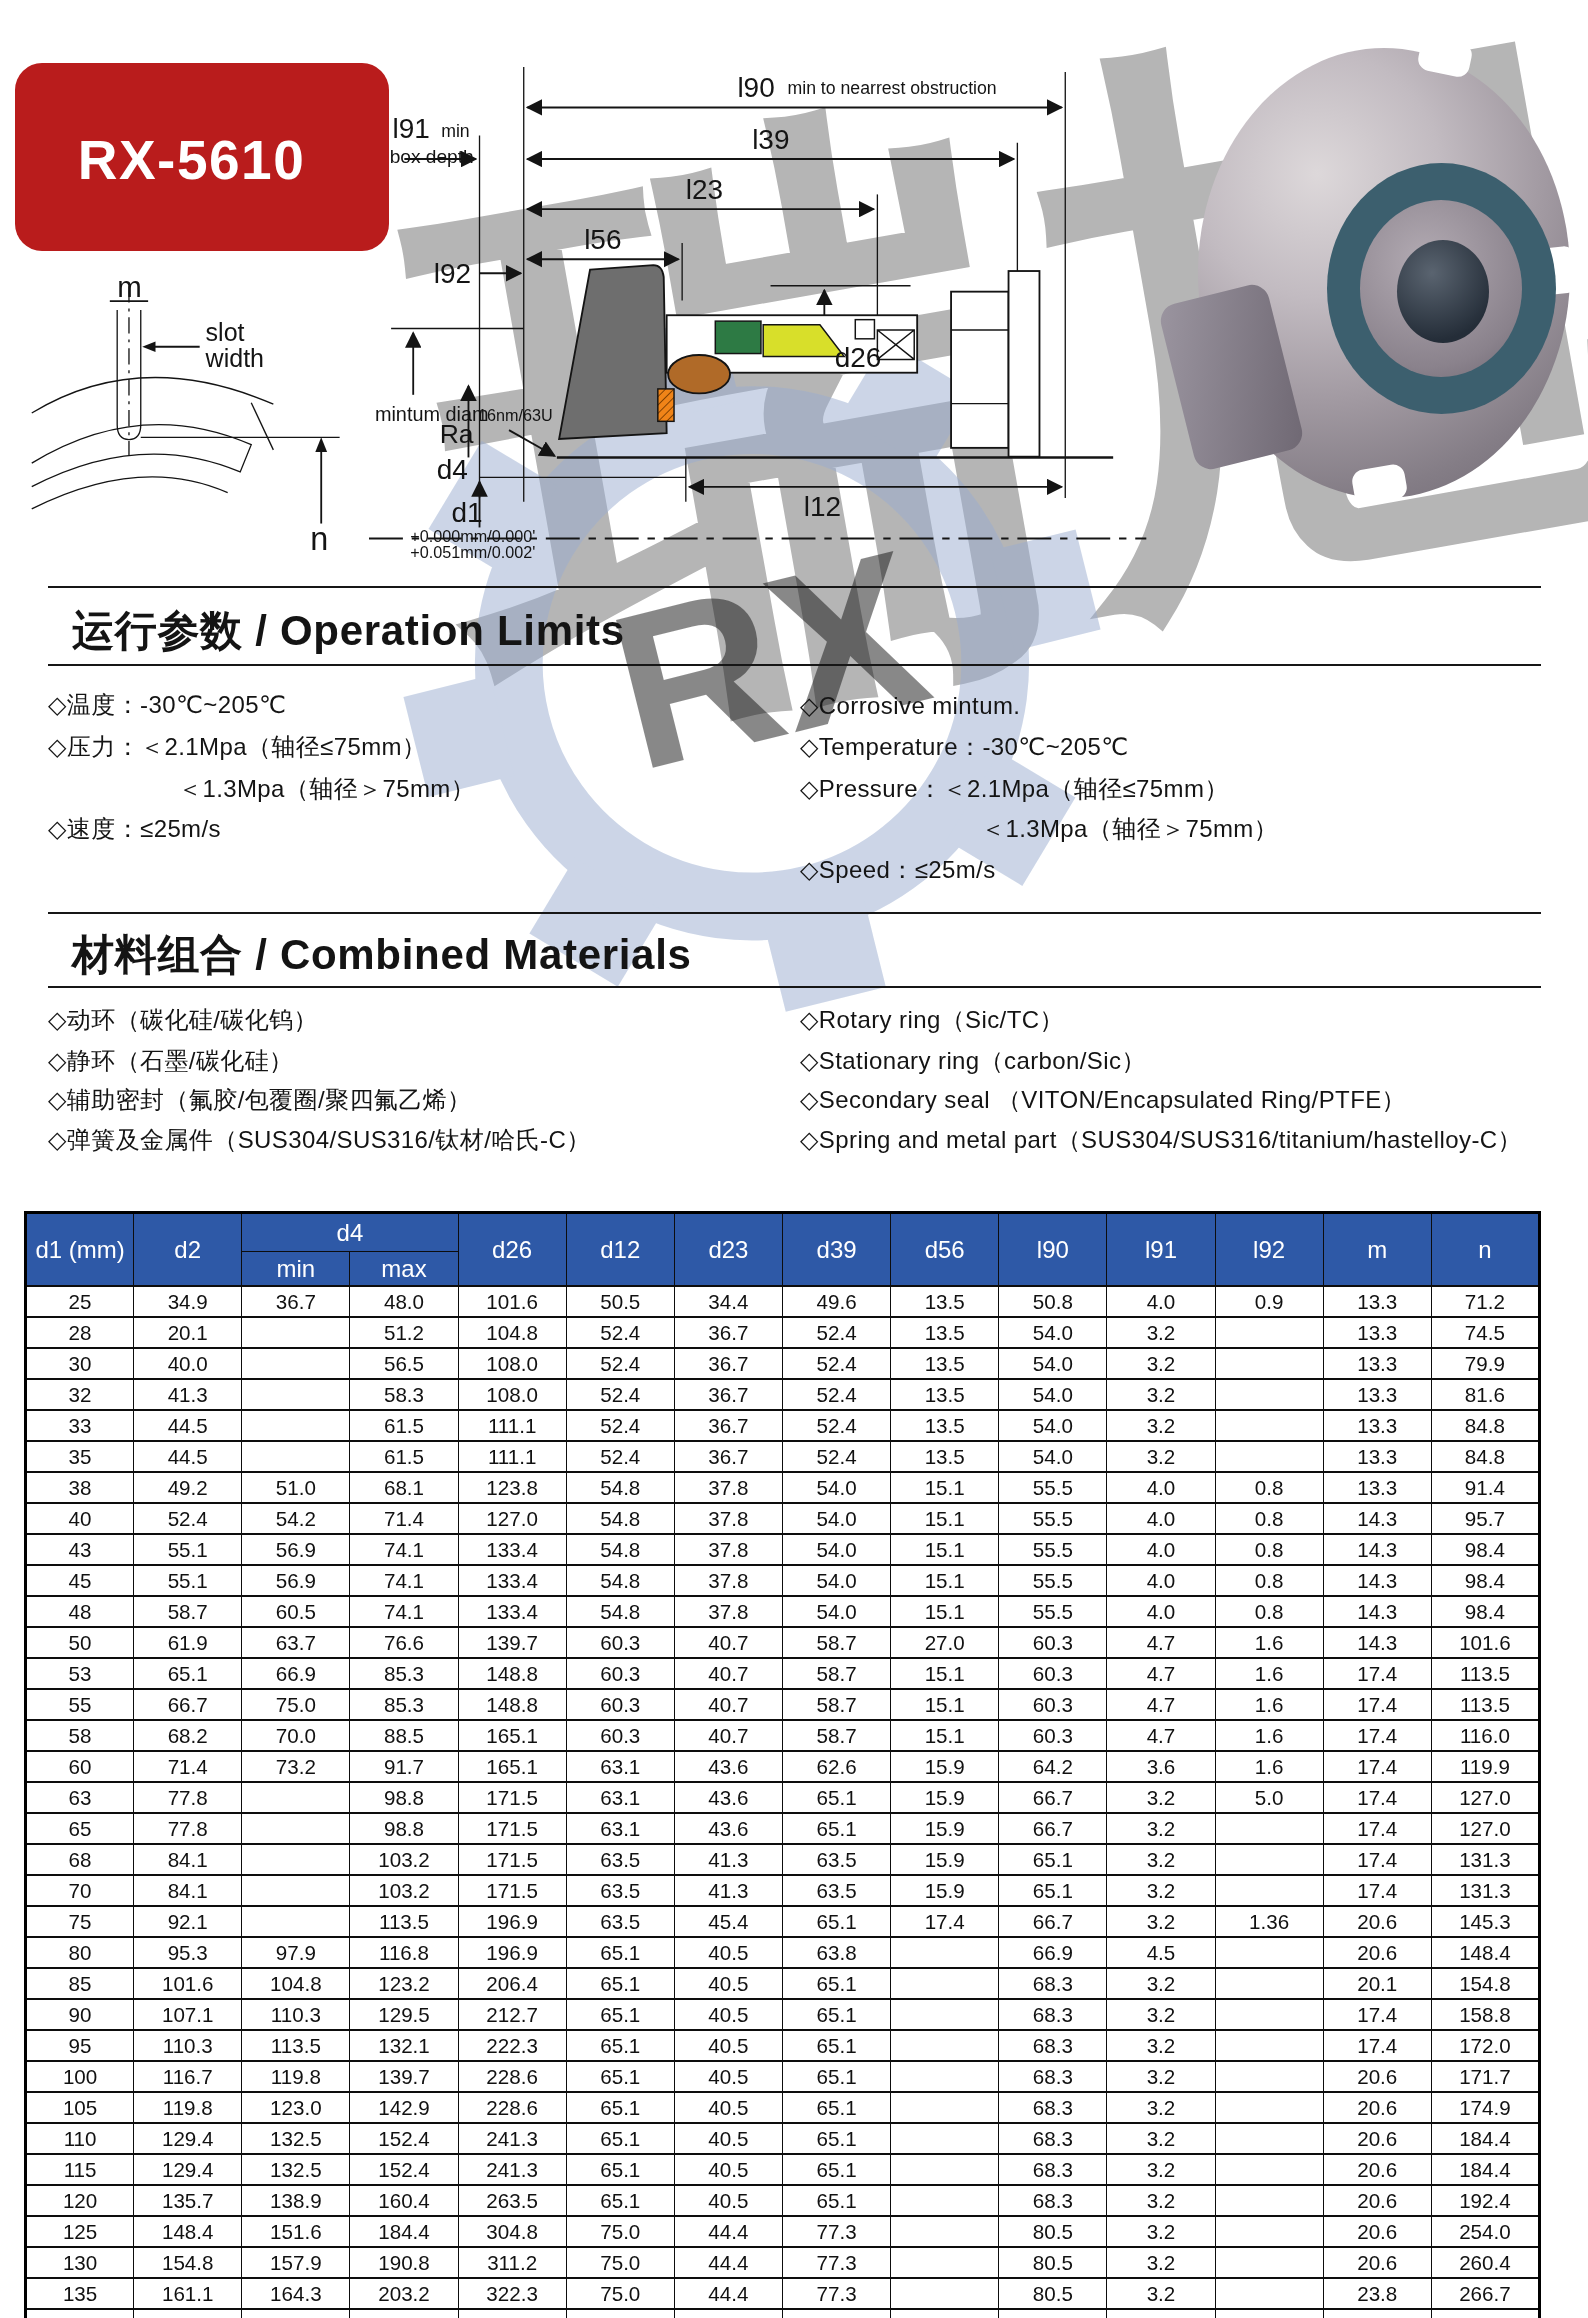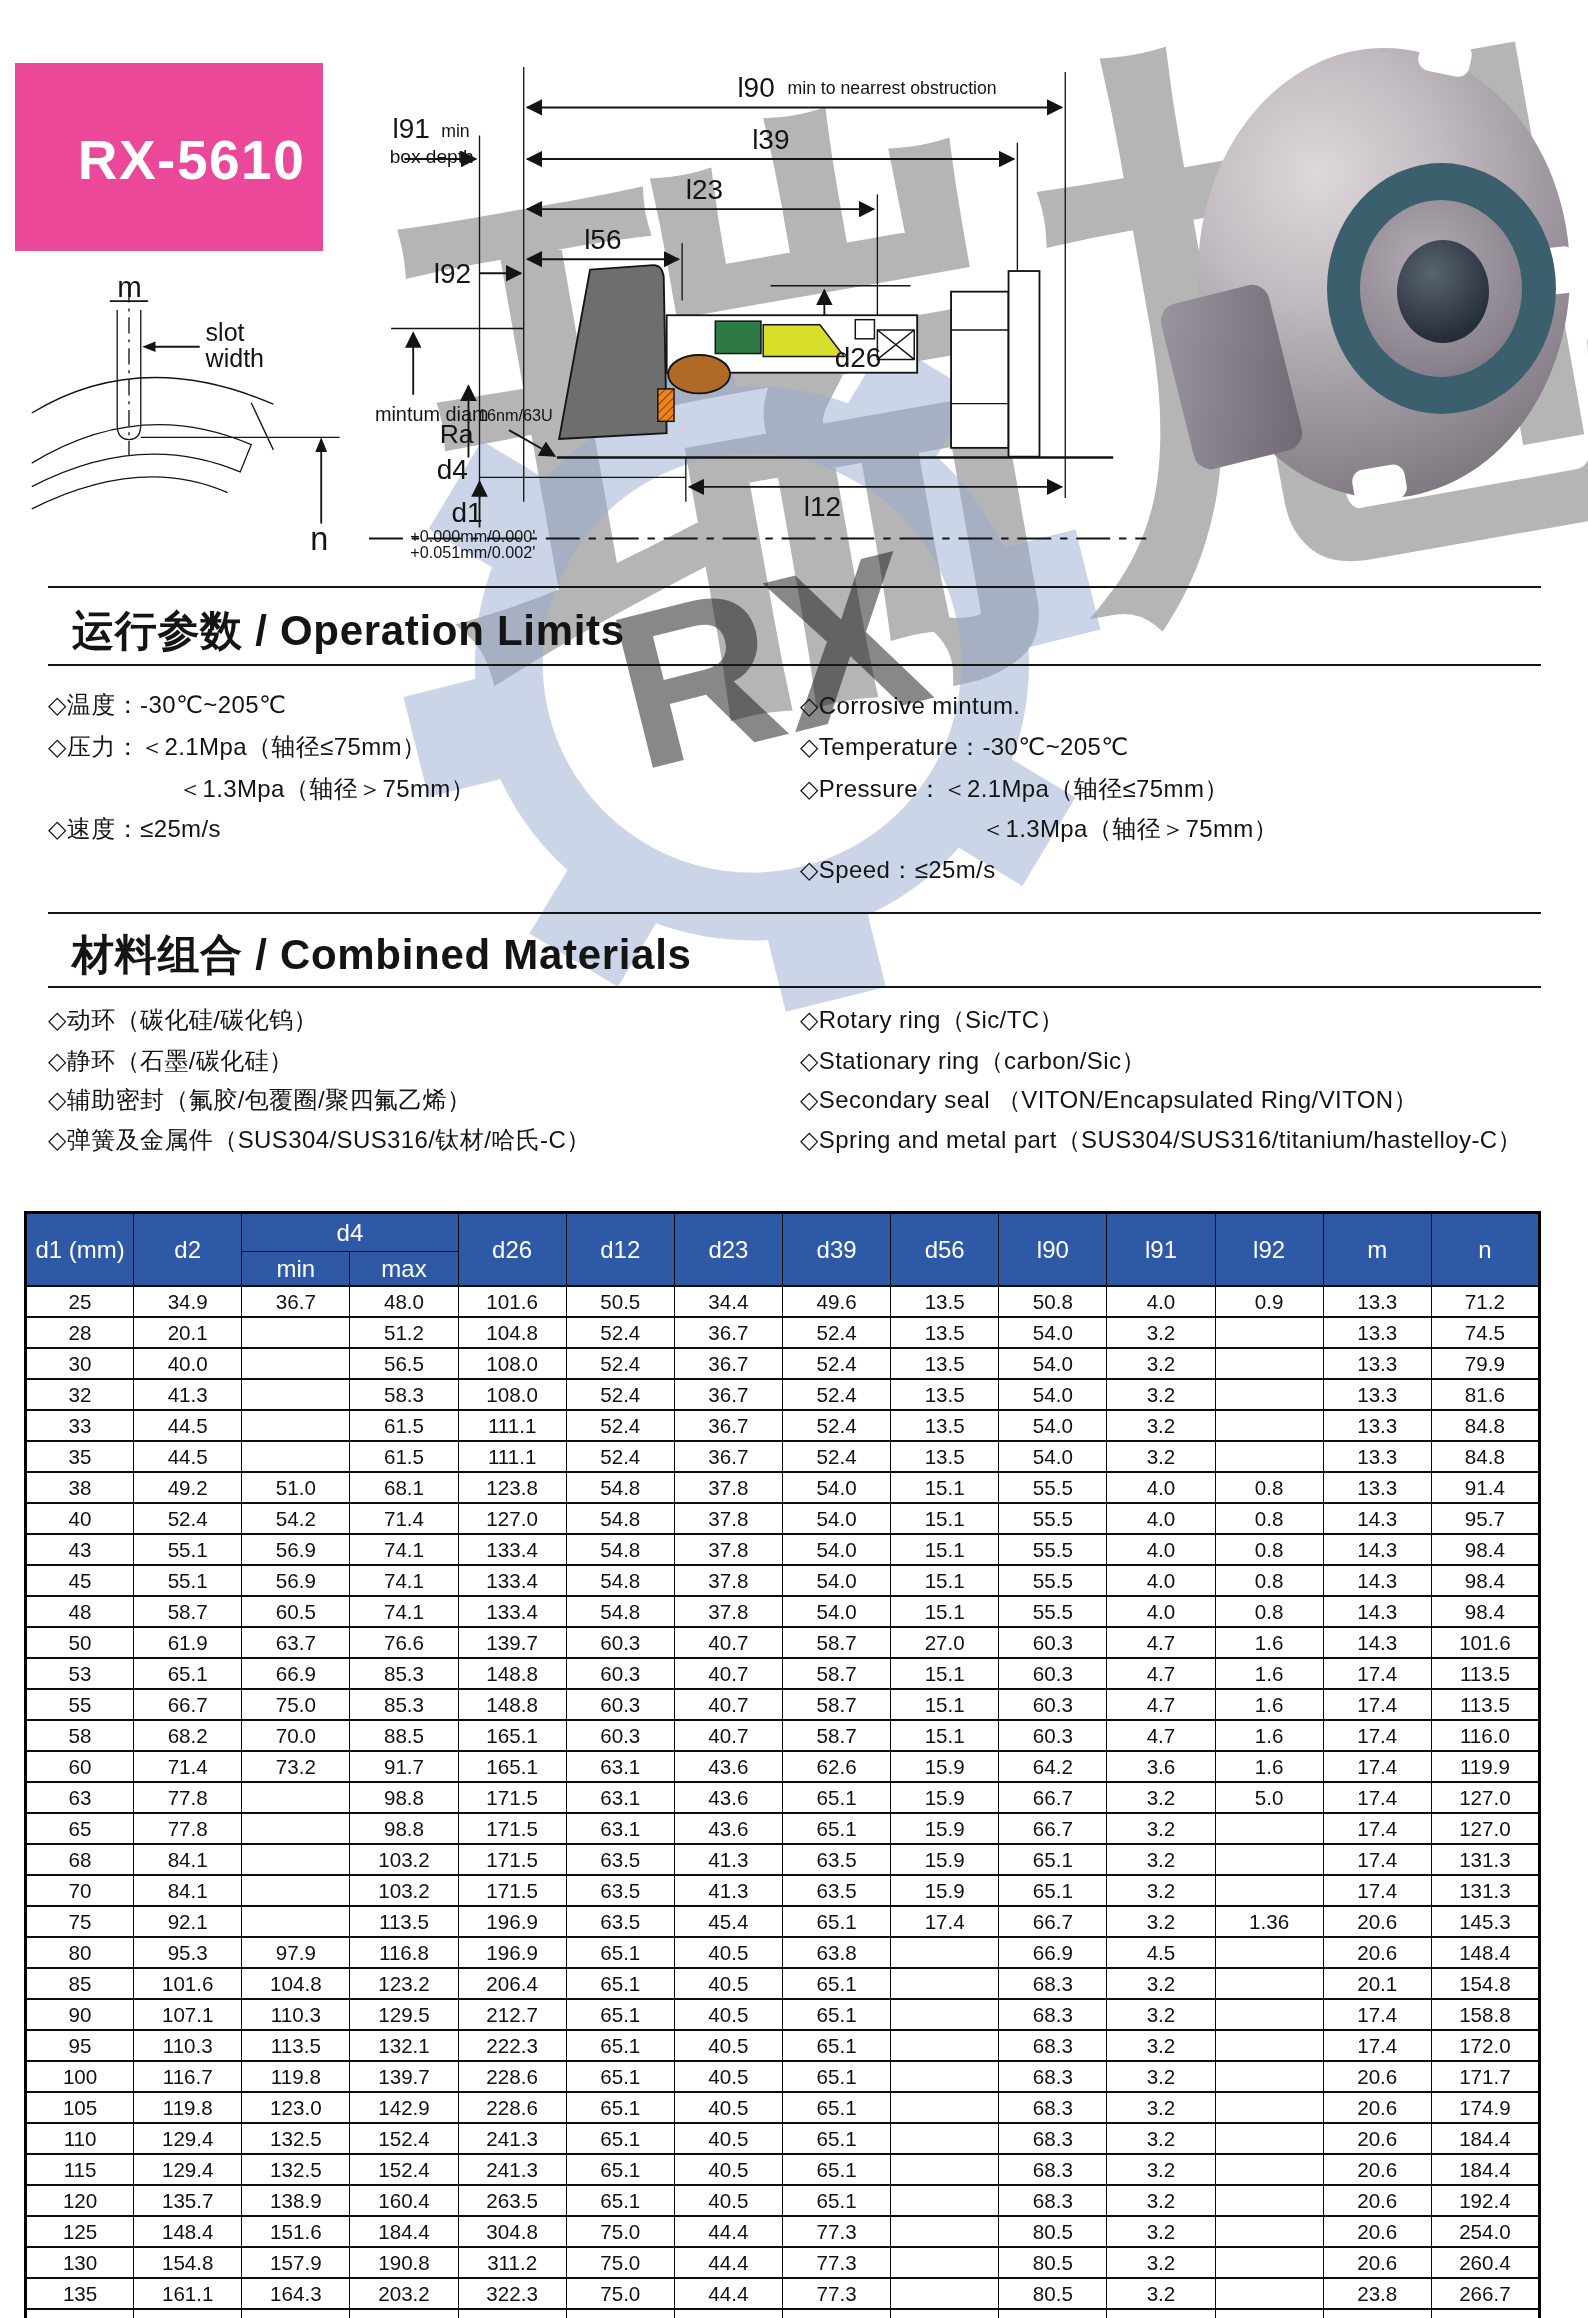--- a/index.html
+++ b/index.html
@@ -2,21 +2,21 @@
 <html style="font-size:11.8px"><head>
 <meta charset="utf-8">
 <style>
   html,body{margin:0;padding:0;background:#fff;}
   body{width:1588px;height:2319px;position:relative;overflow:hidden;
        font-family:"Liberation Sans","DejaVu Sans",sans-serif;color:#141414;}
   .abs{position:absolute;}
   .z1{z-index:1;} .z2{z-index:2;position:absolute;}
 
   
-  #model-box{left:14.7px;top:63px;width:308px;height:188px;background:#ec4899;}
+  #model-box{left:14.7px;top:63px;width:374px;height:188px;background:#b91c1c;border-radius:27px;}
   #model-box .t{color:#fff;font-size:55px;font-weight:bold;letter-spacing:1.5px;
                 position:absolute;left:63px;top:65px;}
 
   
   #watermark{left:0;top:0;width:1588px;height:1216px;pointer-events:none;}
 
   
   svg text{font-family:"Liberation Sans","DejaVu Sans",sans-serif;fill:#141414;}
   .dim{stroke:#141414;stroke-width:2.5;fill:none;}
   .thin{stroke:#141414;stroke-width:1.8;fill:none;}
@@ -206,21 +206,21 @@
 <div class="abs z2 sec-title" style="top:927px">材料组合 / Combined Materials</div>
 <div class="abs z2 rule" style="top:986px"></div>
 
 <div class="abs z2 item" style="left:48px;top:1004px">◇动环（碳化硅/碳化钨）</div>
 <div class="abs z2 item" style="left:48px;top:1045px">◇静环（石墨/碳化硅）</div>
 <div class="abs z2 item" style="left:48px;top:1084px">◇辅助密封（氟胶/包覆圈/聚四氟乙烯）</div>
 <div class="abs z2 item" style="left:48px;top:1124px">◇弹簧及金属件（SUS304/SUS316/钛材/哈氏-C）</div>
 
 <div class="abs z2 item" style="left:800px;top:1004px">◇Rotary ring（Sic/TC）</div>
 <div class="abs z2 item" style="left:800px;top:1045px">◇Stationary ring（carbon/Sic）</div>
-<div class="abs z2 item" style="left:800px;top:1084px">◇Secondary seal （VITON/Encapsulated Ring/VITON）</div>
+<div class="abs z2 item" style="left:800px;top:1084px">◇Secondary seal （VITON/Encapsulated Ring/PTFE）</div>
 <div class="abs z2 item" style="left:800px;top:1124px">◇Spring and metal part（SUS304/SUS316/titanium/hastelloy-C）</div>
 
 <table id="spec-table" class="abs z2">
   <colgroup>
     <col span="14" style="width:7.142%">
   </colgroup>
   <thead>
     <tr class="r1">
       <th rowspan="2">d1 (mm)</th>
       <th rowspan="2">d2</th>

